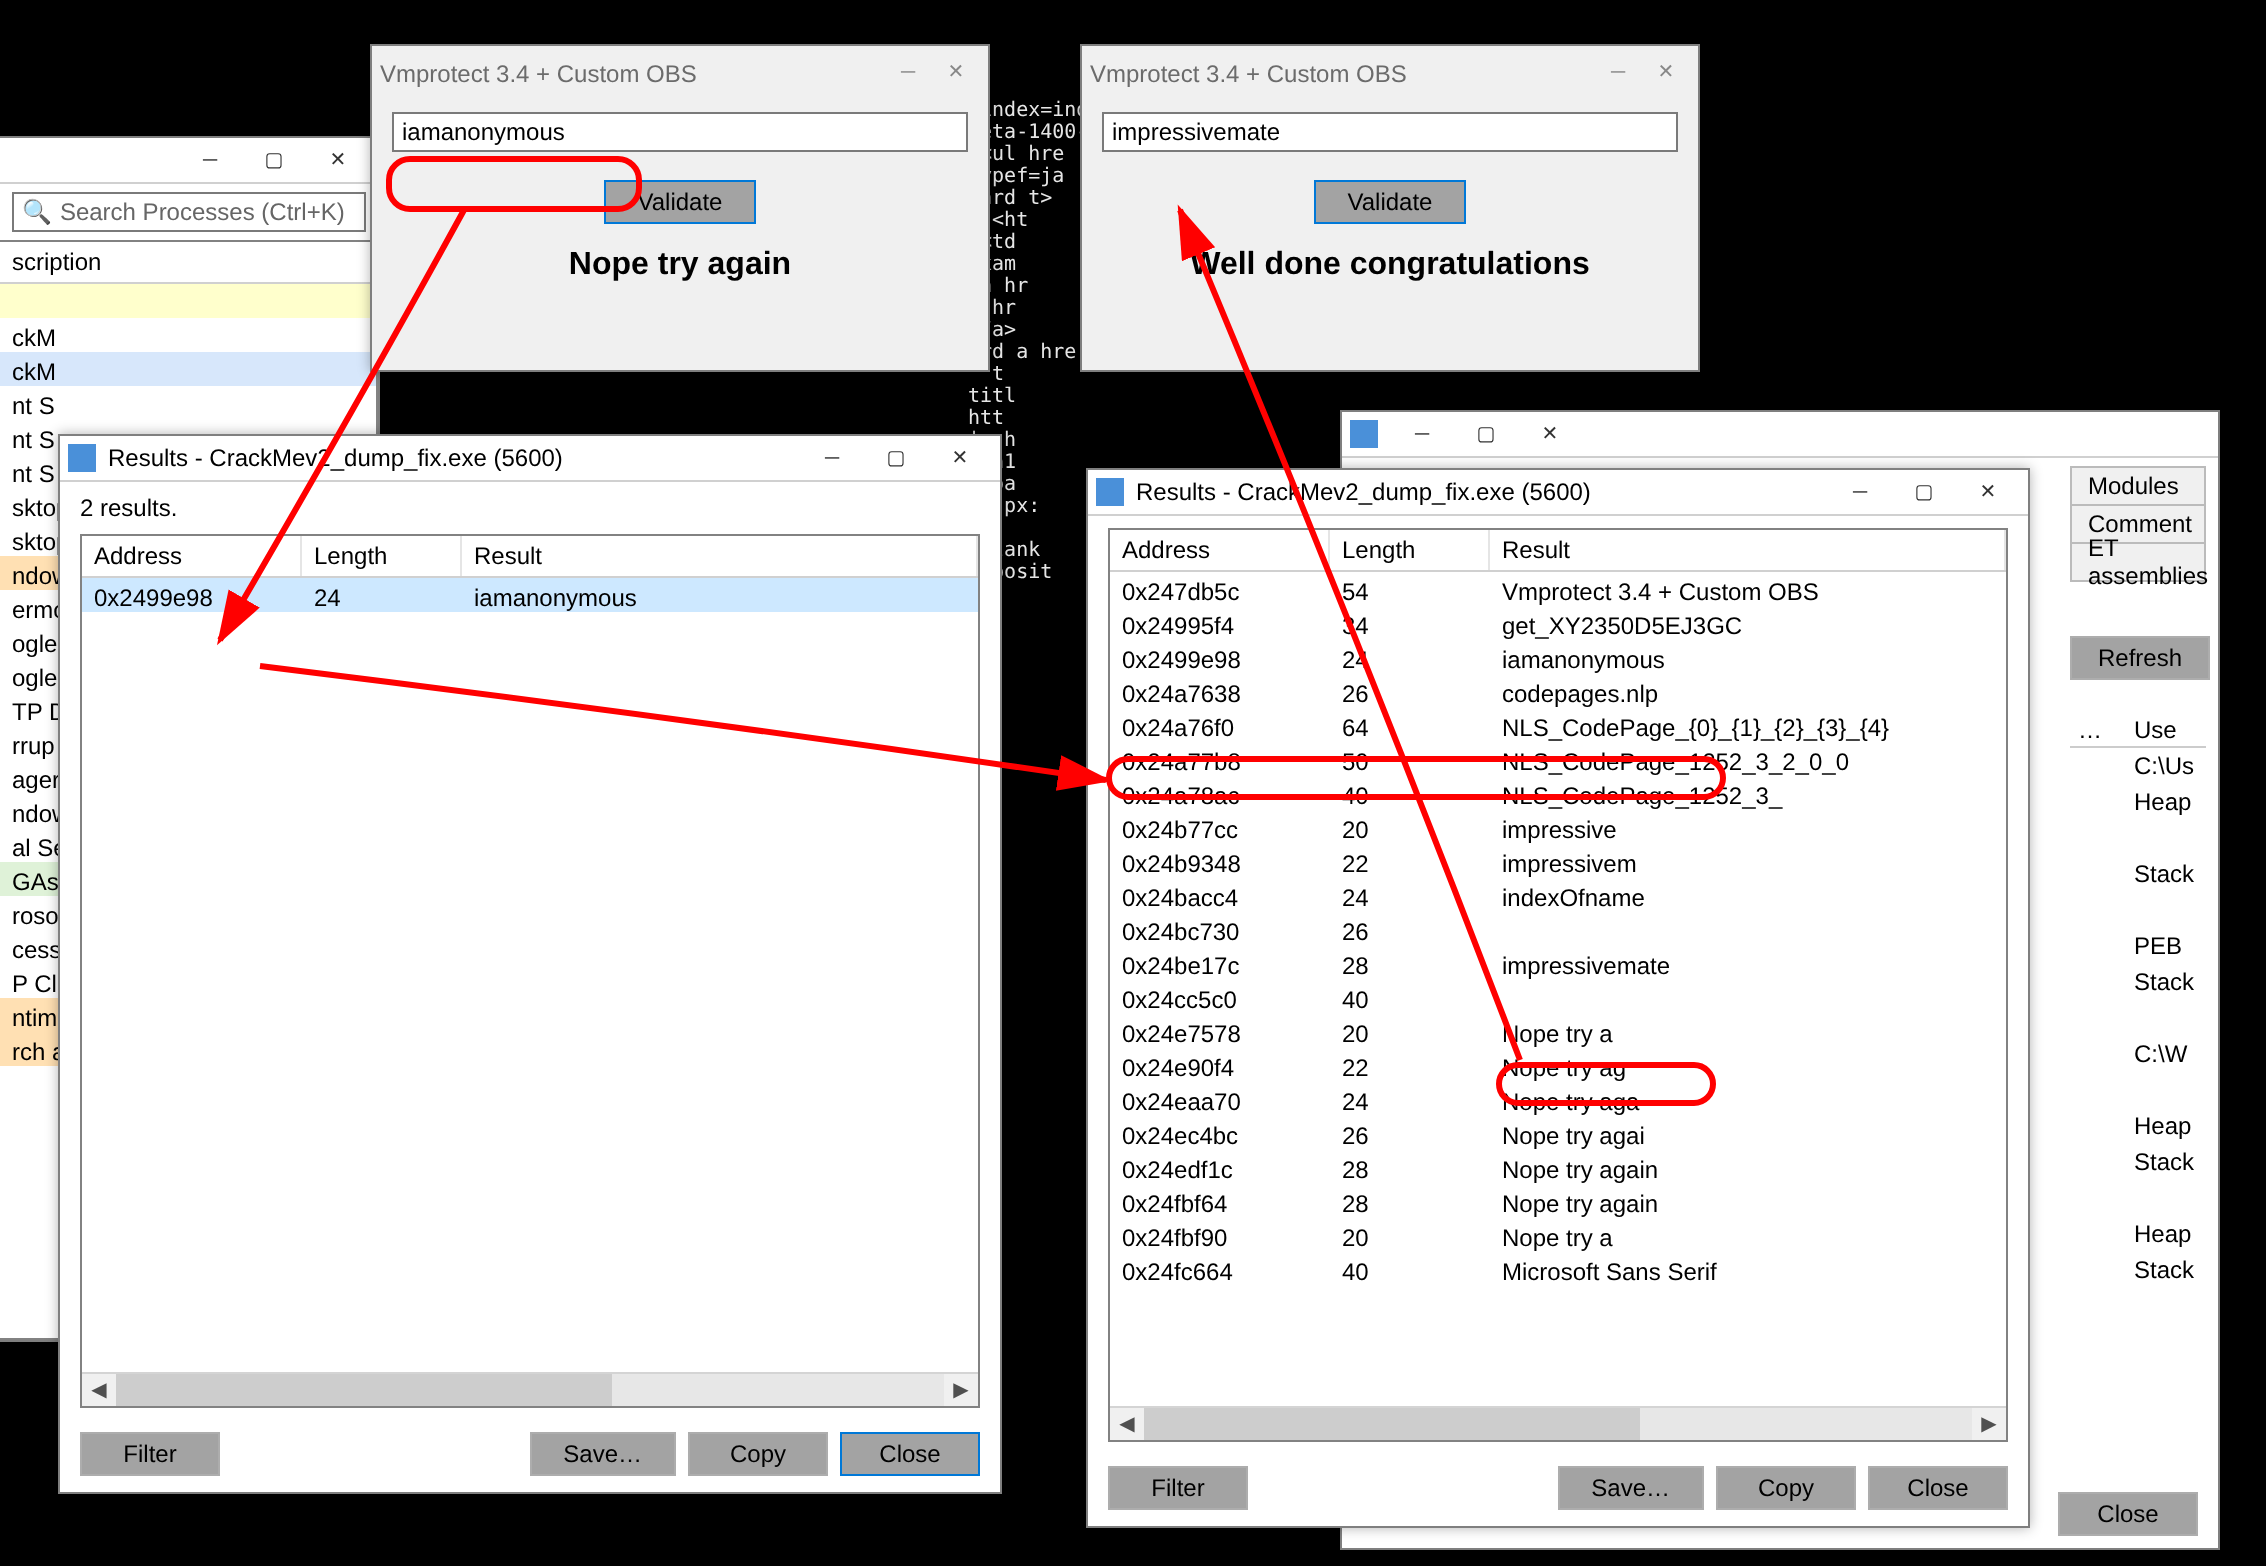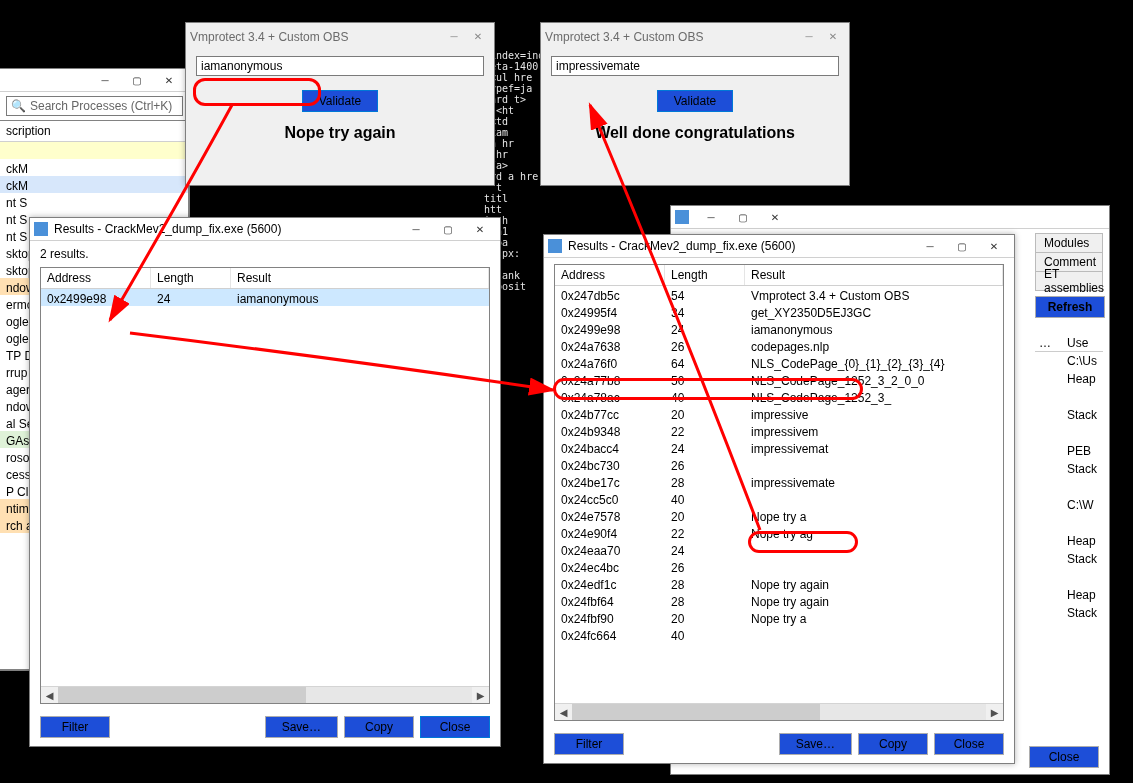--- a/index.html
+++ b/index.html
@@ -56,21 +56,21 @@
   height: 20px;
   border: 1px solid #7a7a7a;
   background: #fff;
   padding: 1px 4px;
   font-size: 12px;
   line-height: 16px;
 }
 .btn {
   height: 22px;
   border: 1px solid #0078d7;
-  background: #1d4ed8;
+  background: #a3a3a3;
   padding: 0 16px;
   font-size: 12px;
   display: inline-flex;
   align-items: center;
   justify-content: center;
   min-width: 70px;
 }
 .btn.gray { border: 1px solid #adadad; }
 .big-text { font-weight: 700; font-size: 16px; text-align: center; }
 .table {
@@ -315,21 +315,21 @@
     </div>
   </div>
   <div style="display:flex; flex:1;">
     <div style="flex:1;"></div>
     <div style="width:80px; padding:4px 6px;">
       <div class="tablist">
         <div class="tab">Modules</div>
         <div class="tab">Comment</div>
         <div class="tab">ET assemblies</div>
       </div>
-      <div style="margin-top:6px;font-weight:bold;">
+      <div style="margin-top:28px;">
         <div class="btn gray" style="width:100%;">Refresh</div>
       </div>
       <div class="prop-list" id="propList" style="margin-top:16px;">
           <div class="row" style="border-bottom: 1px solid rgb(204, 204, 204);">
             <div class="k">…</div>
             <div class="v">Use</div>
           </div>
           <div class="row">
             <div class="k"></div>
             <div class="v">C:\Us</div>
@@ -457,21 +457,21 @@
             <div class="col col-r">impressive</div>
           </div>
           <div class="row">
             <div class="col col-a">0x24b9348</div>
             <div class="col col-l">22</div>
             <div class="col col-r">impressivem</div>
           </div>
           <div class="row">
             <div class="col col-a">0x24bacc4</div>
             <div class="col col-l">24</div>
-            <div class="col col-r">impressivemat</div>
+            <div class="col col-r">indexOfname</div>
           </div>
           <div class="row">
             <div class="col col-a">0x24bc730</div>
             <div class="col col-l">26</div>
           </div>
           <div class="row">
             <div class="col col-a">0x24be17c</div>
             <div class="col col-l">28</div>
             <div class="col col-r">impressivemate</div>
           </div>
@@ -485,43 +485,46 @@
             <div class="col col-r">Nope try a</div>
           </div>
           <div class="row">
             <div class="col col-a">0x24e90f4</div>
             <div class="col col-l">22</div>
             <div class="col col-r">Nope try ag</div>
           </div>
           <div class="row">
             <div class="col col-a">0x24eaa70</div>
             <div class="col col-l">24</div>
+            <div class="col col-r">Nope try aga</div>
           </div>
           <div class="row">
             <div class="col col-a">0x24ec4bc</div>
             <div class="col col-l">26</div>
+            <div class="col col-r">Nope try agai</div>
           </div>
           <div class="row">
             <div class="col col-a">0x24edf1c</div>
             <div class="col col-l">28</div>
             <div class="col col-r">Nope try again</div>
           </div>
           <div class="row">
             <div class="col col-a">0x24fbf64</div>
             <div class="col col-l">28</div>
             <div class="col col-r">Nope try again</div>
           </div>
           <div class="row">
             <div class="col col-a">0x24fbf90</div>
             <div class="col col-l">20</div>
             <div class="col col-r">Nope try a</div>
           </div>
           <div class="row">
             <div class="col col-a">0x24fc664</div>
             <div class="col col-l">40</div>
+            <div class="col col-r">Microsoft Sans Serif</div>
           </div>
         </div>
       <div class="hscroll">
         <div class="arrow">◀</div>
         <div class="track">
             <div class="thumb"></div>
           </div>
         <div class="arrow">▶</div>
       </div>
     </div>

